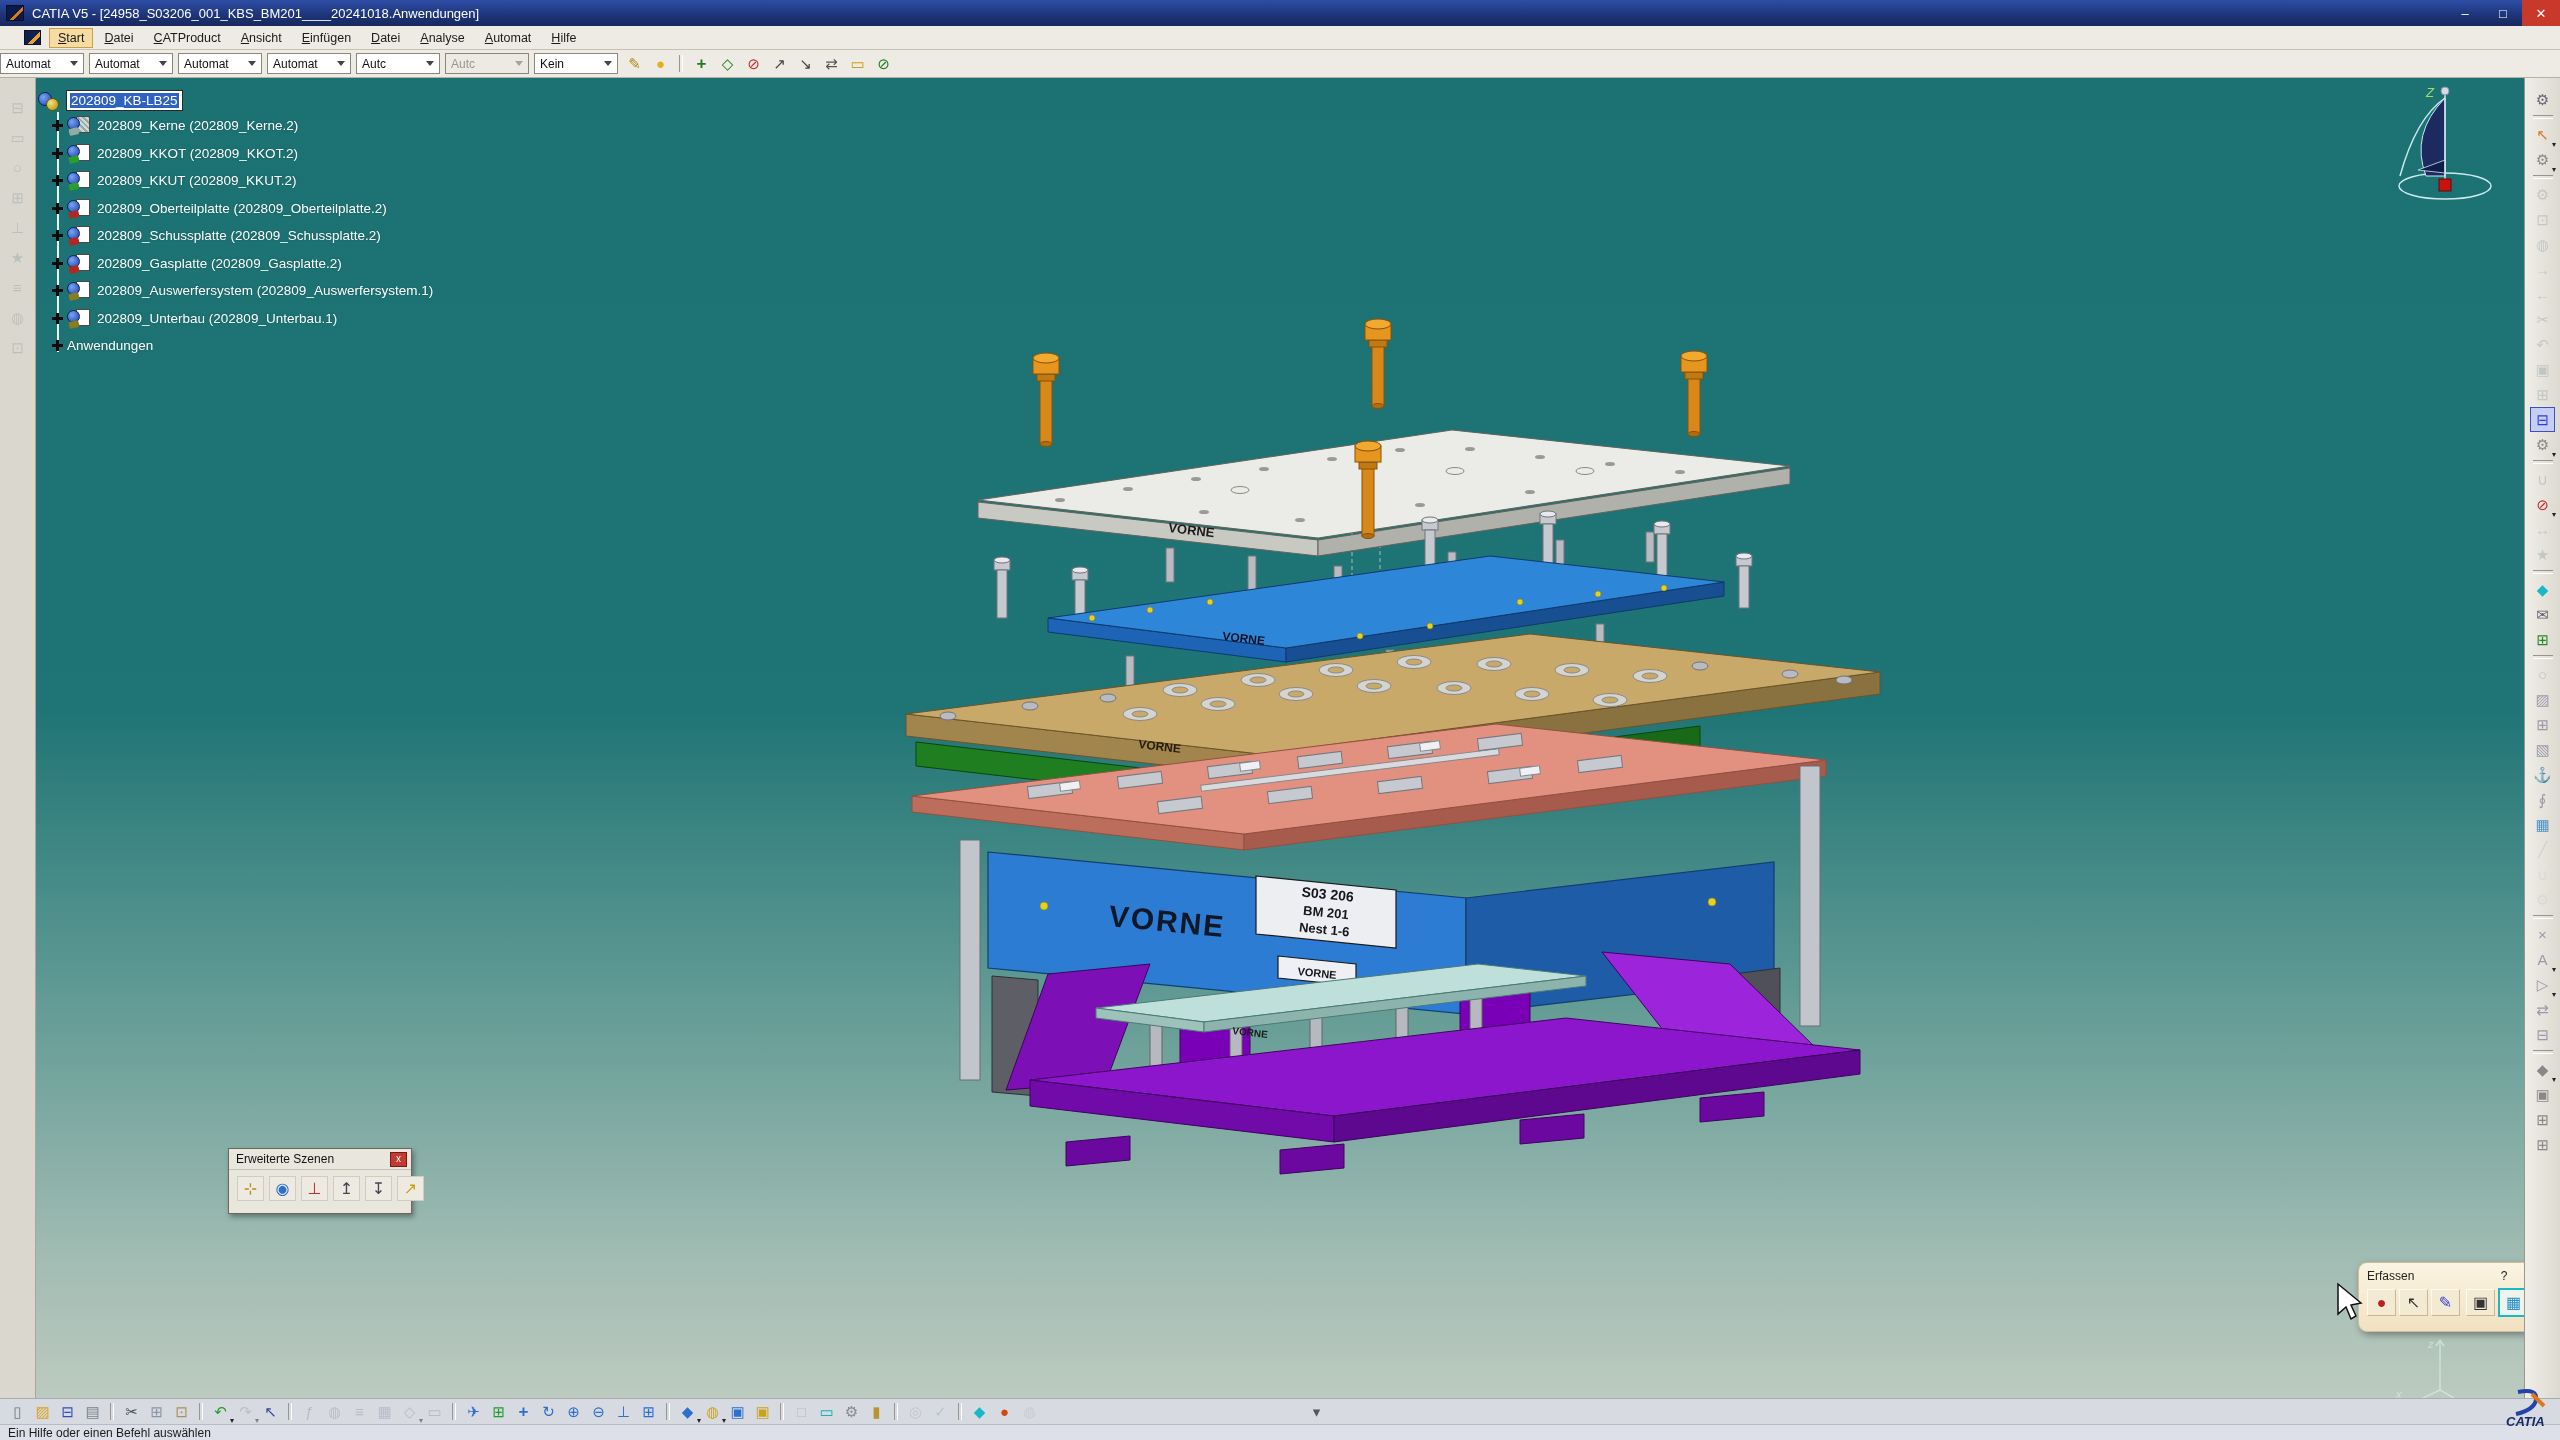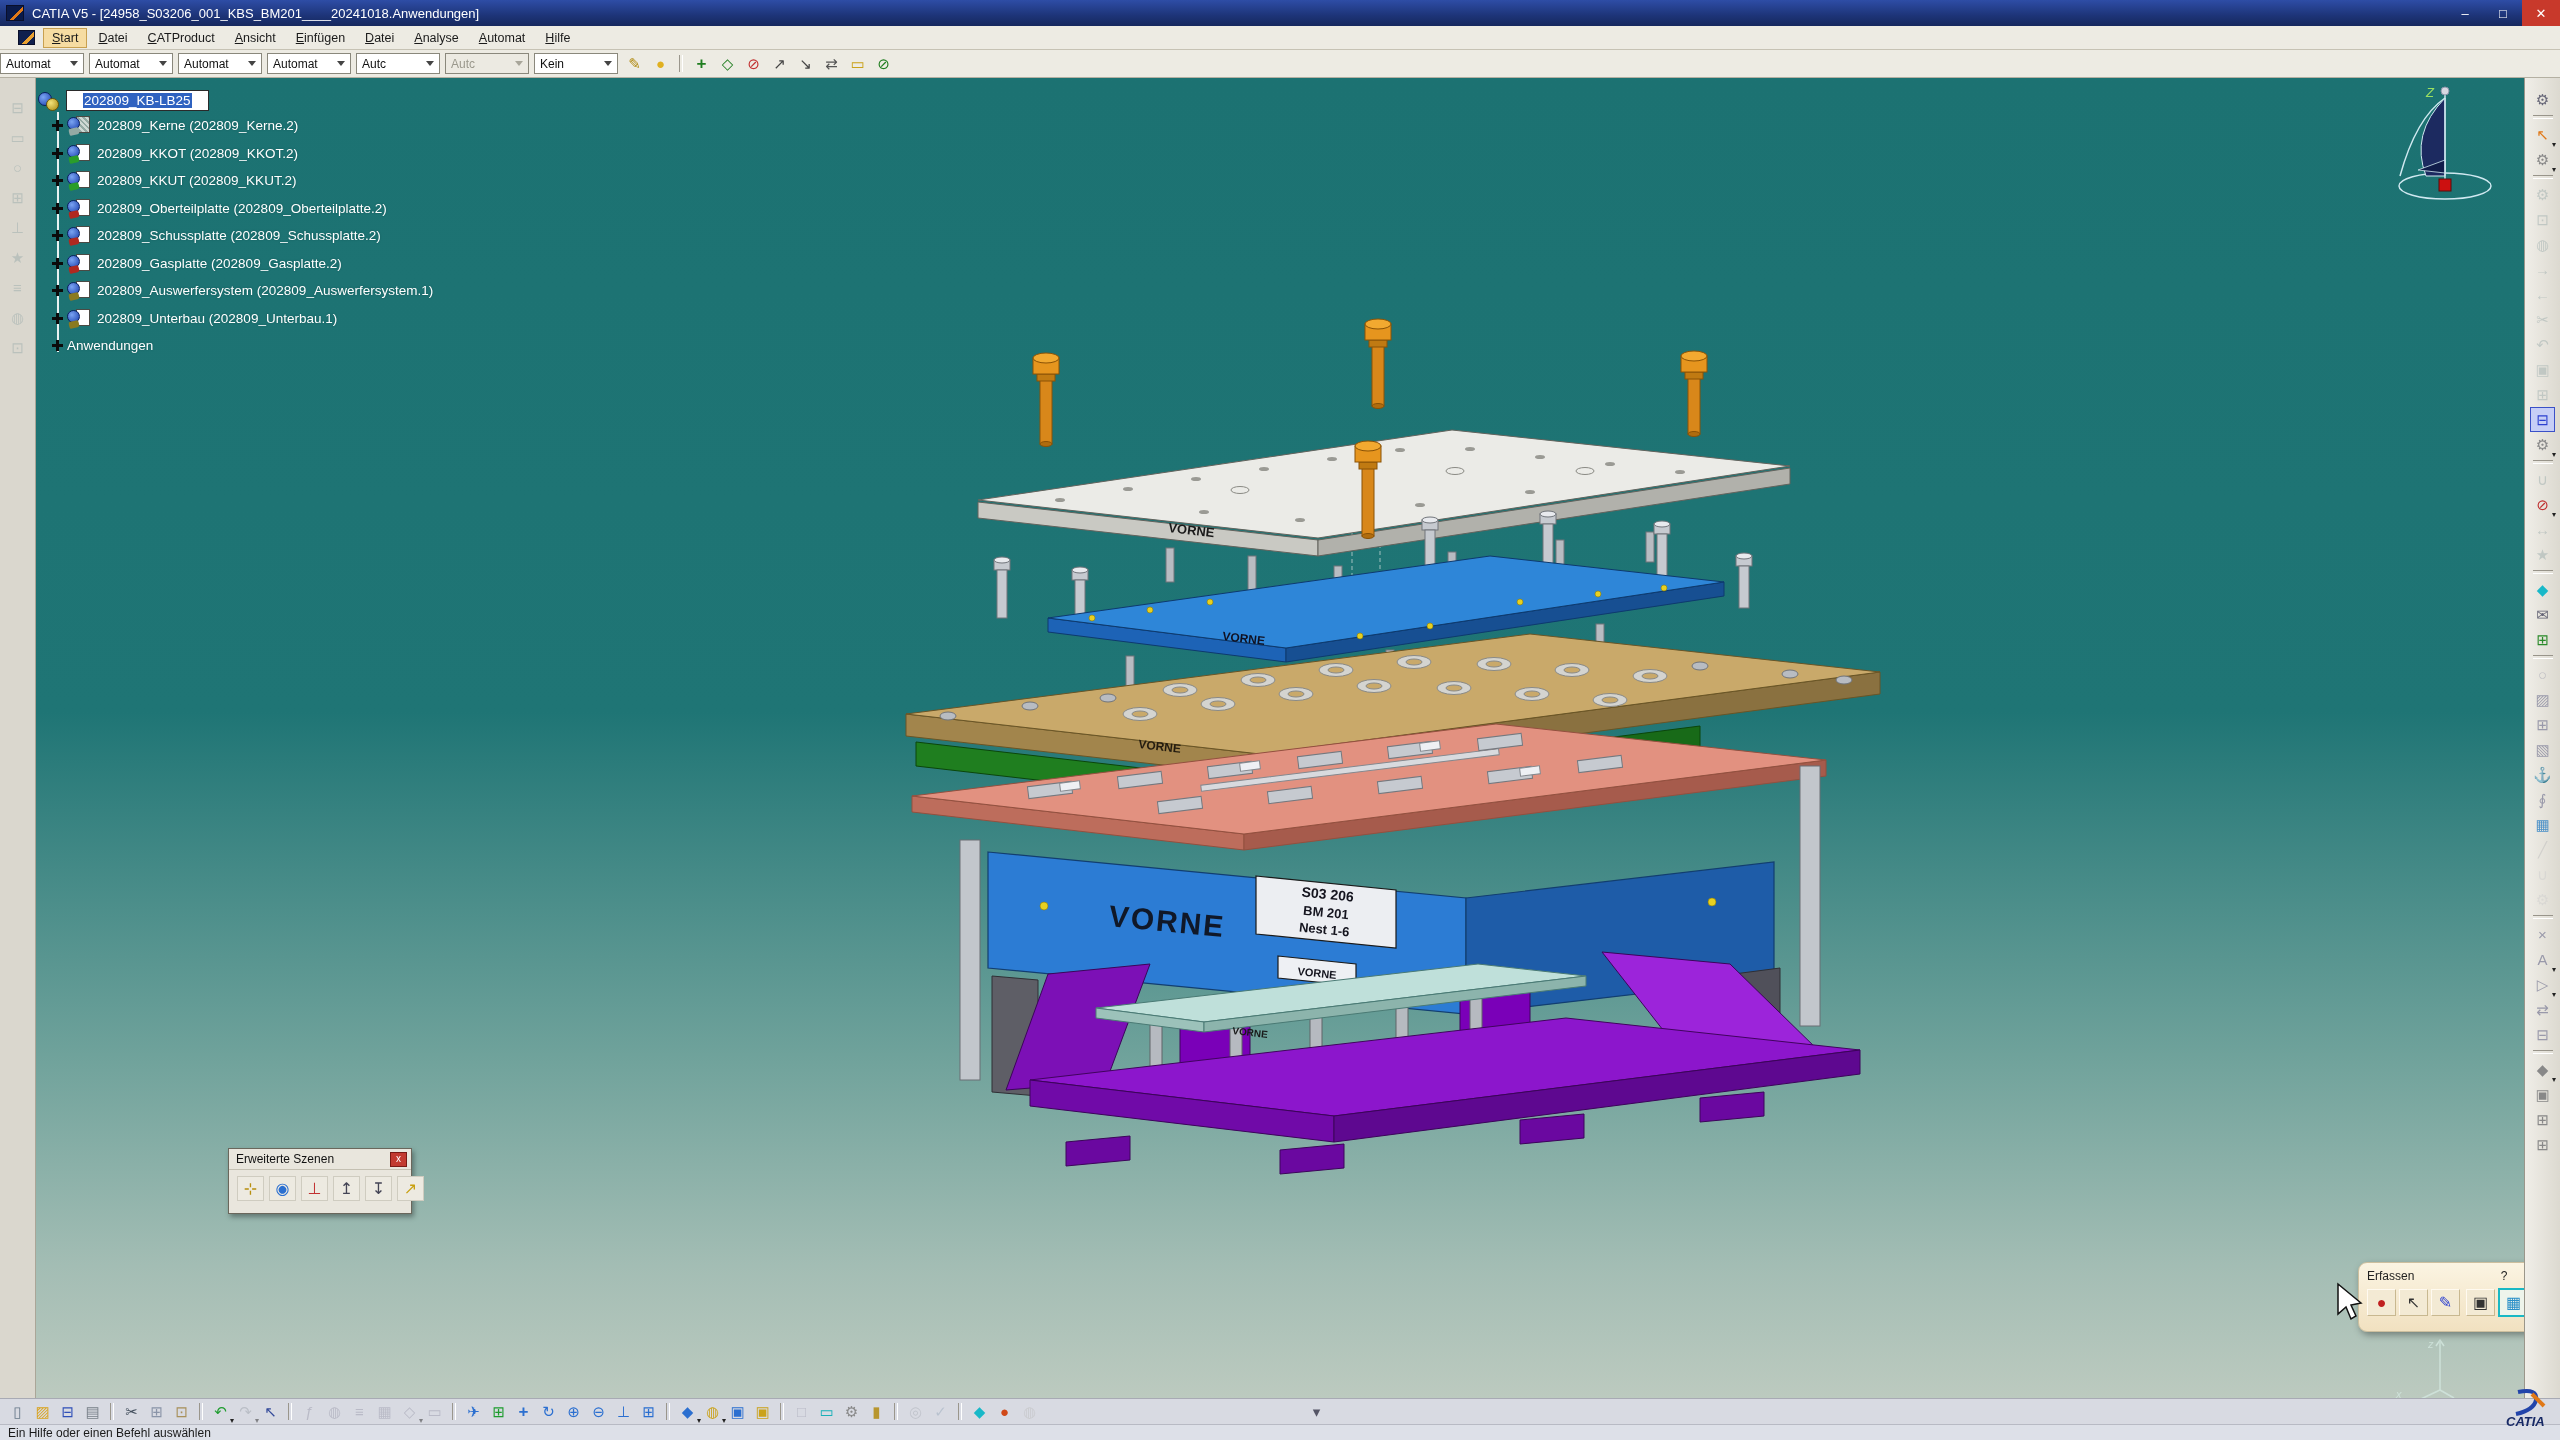--- a/index.html
+++ b/index.html
@@ -15,21 +15,21 @@
     color:#fff;font-size:13px;display:flex;align-items:center;padding-left:6px;box-sizing:border-box;
   }
   .appicon{width:16px;height:14px;margin-right:8px;flex:none;
     background:linear-gradient(135deg,#0a1a4a 0 55%,#e07818 55% 70%,#0a1a4a 70%);border:1px solid #0a0f2a;}
   #titlebar .spacer{flex:1}
   .wctl{width:38px;height:26px;display:flex;align-items:center;justify-content:center;font-size:13px;color:#fff;}
   .wctl.close{background:#c8392b;}
   #menubar{
     position:absolute;left:0;top:26px;width:2560px;height:24px;z-index:10;
     background:#edebe3;border-bottom:1px solid #c6c2b4;display:flex;align-items:center;
-    font-size:12.5px;color:#1a1a1a;padding-left:16px;box-sizing:border-box;
+    font-size:12.5px;color:#1a1a1a;padding-left:22px;box-sizing:border-box;
   }
   .sysicon{width:15px;height:13px;margin:0 8px 0 2px;flex:none;
     background:linear-gradient(135deg,#10204e 0 55%,#e8a030 55% 72%,#10204e 72%);border:1px solid #0a0f2a;}
   .menu-item{display:inline-block;padding:3px 9px;margin-right:2px;}
   .menu-item::first-letter{text-decoration:underline;}
   .menu-item.active{background:#f6dca2;border:1px solid #c8a050;padding:2px 8px;}
   #toolbar{
     position:absolute;left:0;top:50px;width:2560px;height:28px;z-index:10;
     background:#edebe3;border-bottom:1px solid #b4b0a2;display:flex;align-items:center;
     box-sizing:border-box;gap:5px;
@@ -80,21 +80,21 @@
   .picon .pg{position:absolute;right:1px;top:0;width:12px;height:15px;background:#fff;border:1px solid #4a4a44;}
   .picon .pg.checker{background:repeating-linear-gradient(45deg,#cfd8d4 0 2px,#94aaa4 2px 4px);}
   .picon .gr{position:absolute;left:0;top:1px;width:11px;height:11px;border-radius:50%;
     background:radial-gradient(circle at 35% 35%,#7aa4f2,#1a3fae);border:1px solid #0a2060;}
   .picon .acc{position:absolute;left:2px;bottom:0;width:10px;height:7px;border-radius:2px;transform:rotate(-14deg);}
   .rooticons{width:26px;height:19px;position:relative;flex:none;margin-right:2px;}
   .rooticons .g1{position:absolute;left:0;top:1px;width:12px;height:12px;border-radius:50%;
     background:radial-gradient(circle at 35% 35%,#7aa4f2,#1a3fae);border:1px solid #0a2060;}
   .rooticons .g2{position:absolute;left:8px;top:7px;width:11px;height:11px;border-radius:50%;
     background:radial-gradient(circle at 35% 35%,#f2e27a,#a88a10);border:1px solid #6a5404;}
-  .tree-edit{background:#fff;border:1px solid #2a2a2a;height:19px;display:flex;align-items:center;padding:0 16px;}
+  .tree-edit{background:#fff;border:1px solid #2a2a2a;height:19px;display:flex;align-items:center;padding:0 3px;}
   .tree-edit span{background:#2f62c0;color:#fff;font-size:13.5px;padding:0 1px;white-space:nowrap;}
   .tlabel{white-space:nowrap;text-shadow:0 0 2px rgba(0,40,40,.35);}
   
   #scenes-palette{position:absolute;left:228px;top:1148px;width:184px;height:66px;z-index:5;
     background:#e9e6dd;border:1px solid #6a675c;box-shadow:2px 3px 5px rgba(0,0,0,.35);box-sizing:border-box;}
   #scenes-palette .ptitle{height:20px;display:flex;align-items:center;font-size:12px;color:#111;
     padding:0 4px 0 7px;border-bottom:1px solid #c4c0b2;}
   #scenes-palette .ptitle .t{flex:1;}
   .pclose{width:15px;height:13px;background:#c23a30;border:1px solid #7a1a14;color:#fff;
     font-size:10px;line-height:11px;text-align:center;flex:none;}

